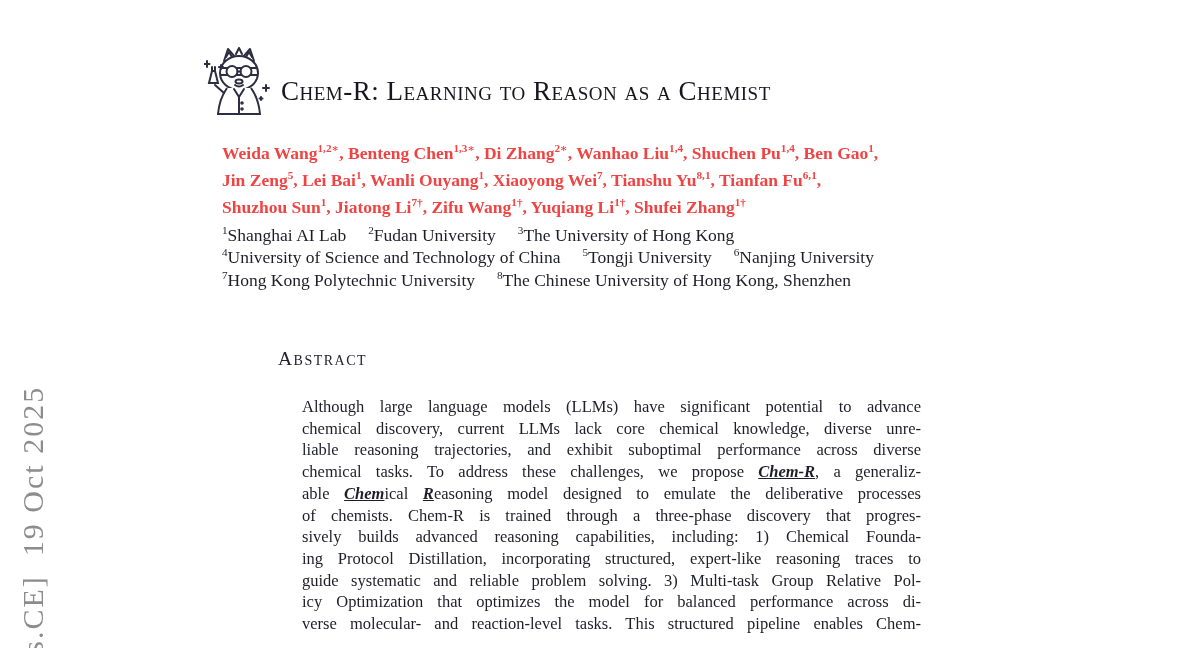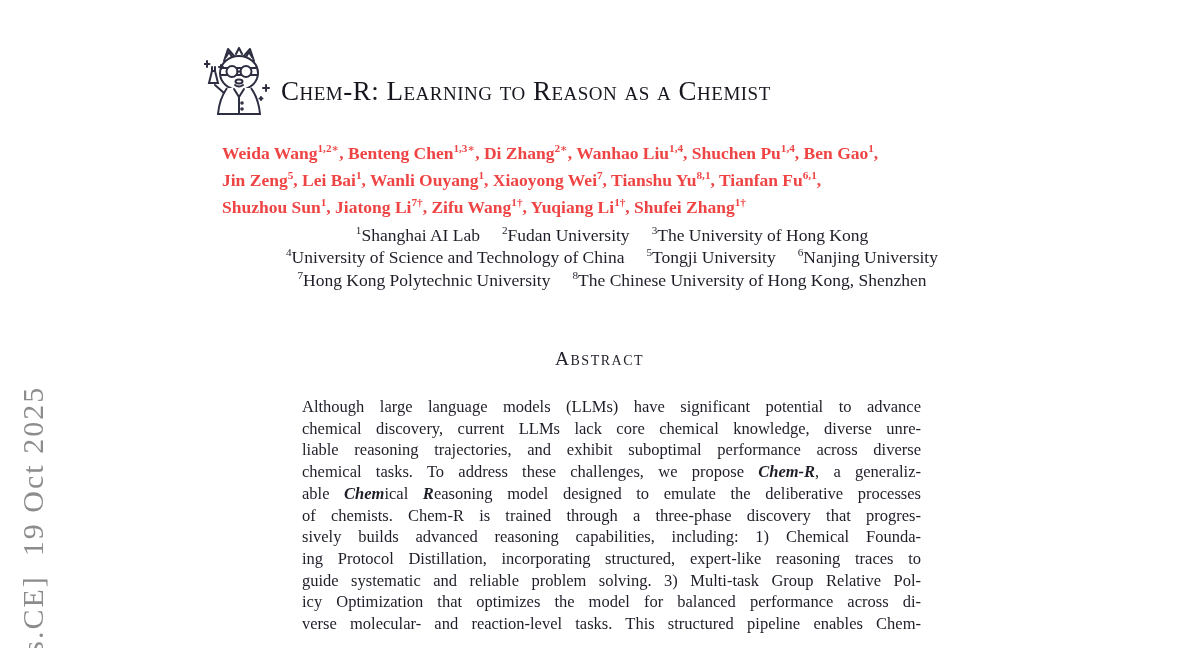--- a/index.html
+++ b/index.html
@@ -57,51 +57,49 @@
 
   
   .affils {
     position: absolute;
     left: 222px; top: 224px;
     width: 780px;
     font-size: 17.5px;
     line-height: 22.3px;
     font-weight: 400;
     color: #1e1e28;
-    text-align: center;
   }
   .affils sup { font-size: 64%; line-height: 0; }
   .affil { margin-right: 22px; white-space: nowrap; }
   .affil:last-child { margin-right: 0; }
 
   
   .abs-head {
     position: absolute;
     left: 278px; top: 348px;
     width: 643px;
-    text-align: center;
     font-size: 19.5px;
     font-variant: small-caps;
     letter-spacing: 1.5px;
     color: #23232e;
   }
   .abs-body {
     position: absolute;
     left: 278px; top: 396px;
     width: 643px;
     font-size: 16.5px;
     line-height: 21.7px;
     color: #1e1e28;
   }
   .abs-line {
     text-align: justify;
     text-align-last: justify;
     margin-left: 24px;
   }
-  .seg-bi { font-weight: 700; font-style: italic; }
+  .seg-bi { font-weight: 700; font-style: italic; text-decoration: underline; }
 
   svg .ln { fill: none; stroke: #2e2e42; stroke-width: 2; stroke-linecap: round; stroke-linejoin: round; }
   svg .fl { fill: #ffffff; stroke: #2e2e42; stroke-width: 2; }
 </style>
 </head>
 <body>
 
 <div class="page">
 
   <div class="watermark">cs.CE]  19 Oct 2025</div>

